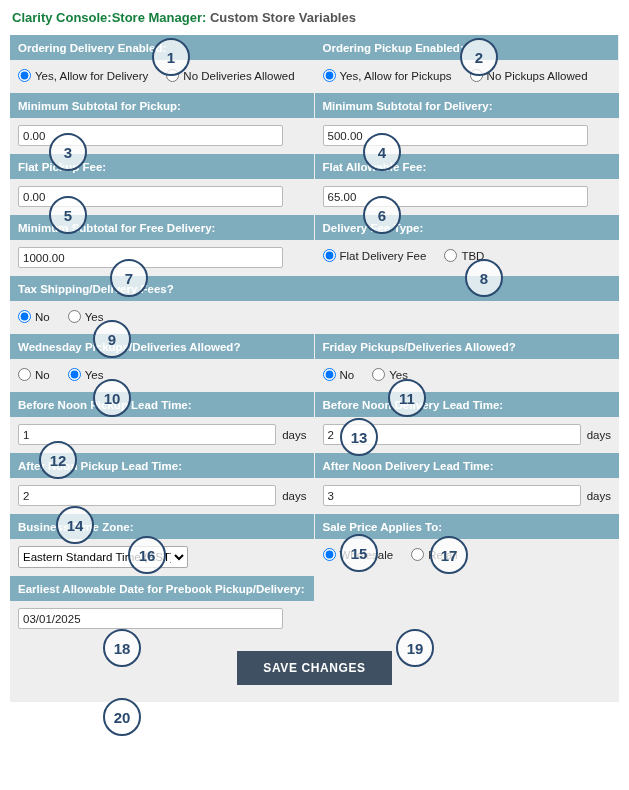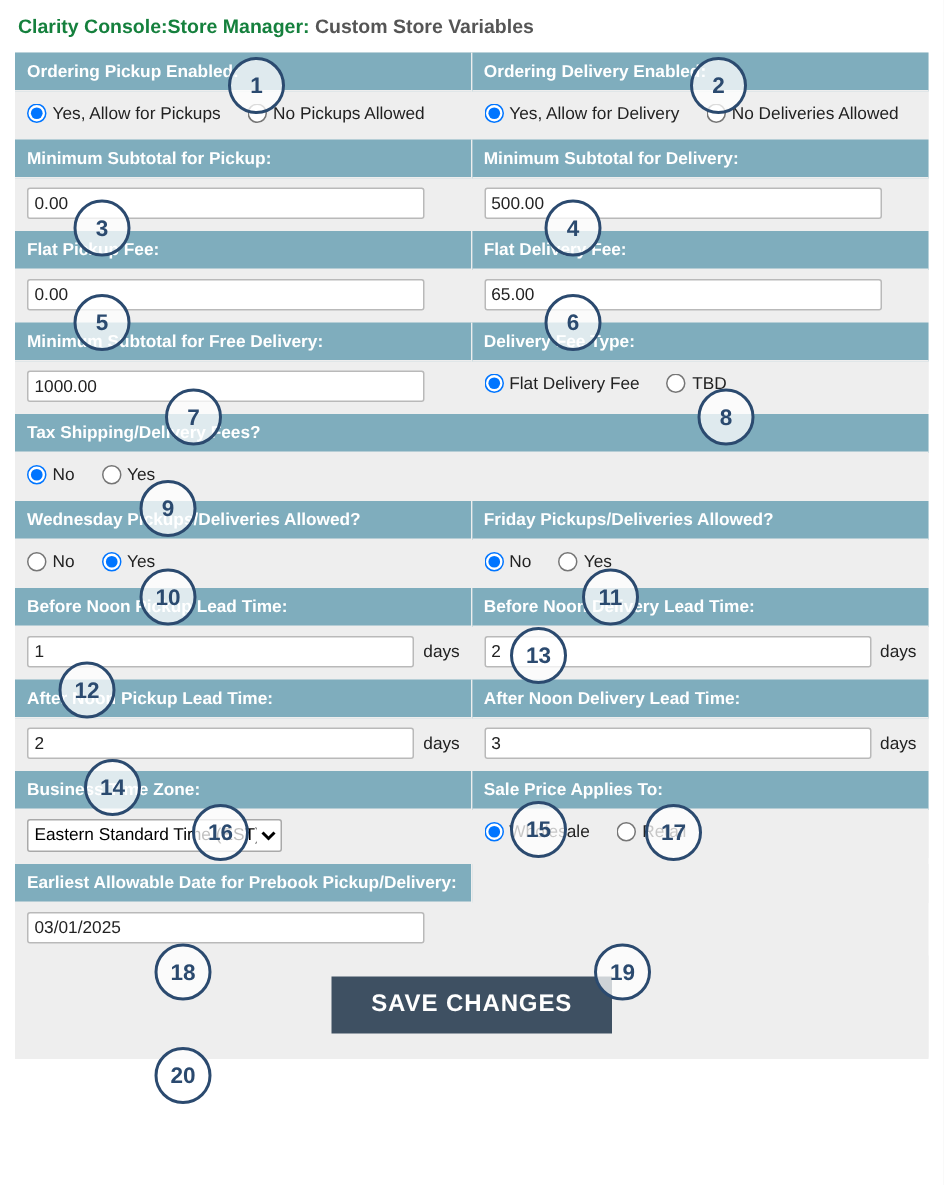--- a/index.html
+++ b/index.html
@@ -126,21 +126,21 @@
   .save-wrap {
     text-align: center;
     padding: 14px 0 16px 0;
     background: #eeeeee;
   }
   .save-btn {
     background: #3e5062;
     color: #ffffff;
     border: none;
     font-family: "Liberation Sans", sans-serif;
-    font-size: 16px;
+    font-size: 12px;
     font-weight: bold;
     letter-spacing: 0.6px;
     padding: 10px 26px;
     cursor: pointer;
   }
   
   .badge {
     position: absolute;
     width: 34px;
     height: 34px;
@@ -164,49 +164,49 @@
 
   <div class="header">
     <span class="brand">Clarity Console:Store Manager:</span>
     <span class="sub">Custom Store Variables</span>
   </div>
 
   <div class="form-area">
 
     <div class="row">
       <div class="col">
+        <div class="lbl noborder-r">Ordering Delivery Enabled:</div>
+        <div class="fld">
+          <div class="radio-group">
+            <label class="opt">
+              <input type="radio" name="delivery_enabled" checked="" style="">
+              <span>Yes, Allow for Delivery</span>
+            </label>
+            <label class="opt">
+              <input type="radio" name="delivery_enabled" style="">
+              <span>No Deliveries Allowed</span>
+            </label>
+          </div>
+        </div>
+      </div>
+      <div class="col">
         <div class="lbl">Ordering Pickup Enabled:</div>
         <div class="fld">
           <div class="radio-group">
             <label class="opt">
               <input type="radio" name="pickup_enabled" checked="" style="">
               <span>Yes, Allow for Pickups</span>
             </label>
             <label class="opt">
               <input type="radio" name="pickup_enabled" style="">
               <span>No Pickups Allowed</span>
             </label>
           </div>
         </div>
       </div>
-      <div class="col">
-        <div class="lbl noborder-r">Ordering Delivery Enabled:</div>
-        <div class="fld">
-          <div class="radio-group">
-            <label class="opt">
-              <input type="radio" name="delivery_enabled" checked="" style="">
-              <span>Yes, Allow for Delivery</span>
-            </label>
-            <label class="opt">
-              <input type="radio" name="delivery_enabled" style="">
-              <span>No Deliveries Allowed</span>
-            </label>
-          </div>
-        </div>
-      </div>
     </div>
 
     <div class="row">
       <div class="col">
         <div class="lbl">Minimum Subtotal for Pickup:</div>
         <div class="fld">
           <input type="text" value="0.00" style="">
         </div>
       </div>
       <div class="col">
@@ -218,21 +218,21 @@
     </div>
 
     <div class="row">
       <div class="col">
         <div class="lbl">Flat Pickup Fee:</div>
         <div class="fld">
           <input type="text" value="0.00" style="">
         </div>
       </div>
       <div class="col">
-        <div class="lbl noborder-r">Flat Delivery Fee:</div>
+        <div class="lbl noborder-r">Flat Allowable Fee:</div>
         <div class="fld">
           <input type="text" value="65.00" style="">
         </div>
       </div>
     </div>
 
     <div class="row">
       <div class="col">
         <div class="lbl">Minimum Subtotal for Free Delivery:</div>
         <div class="fld">

